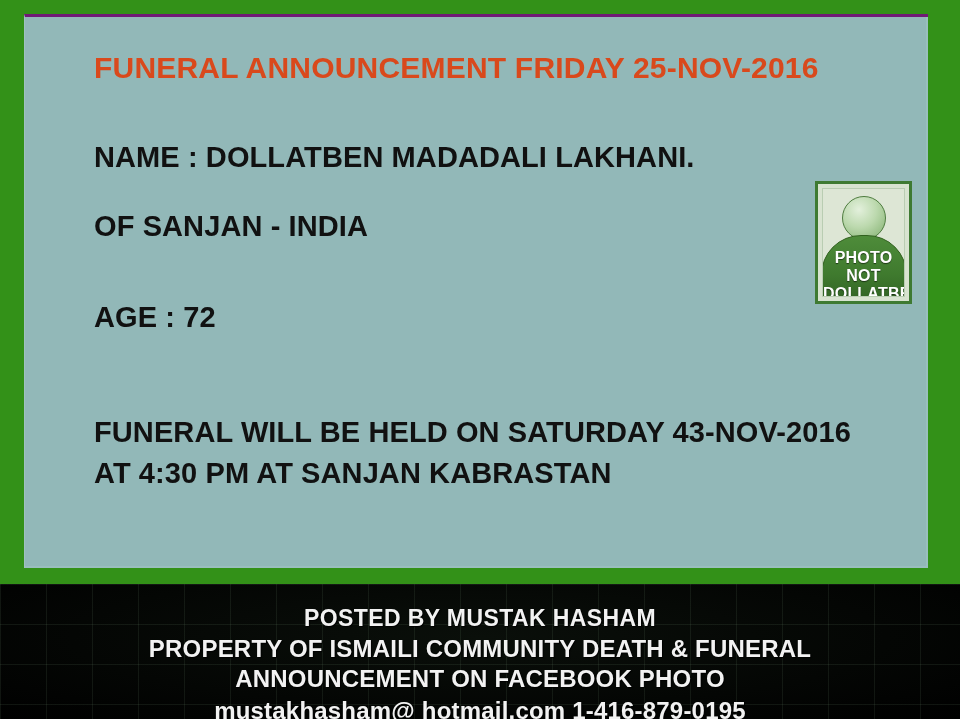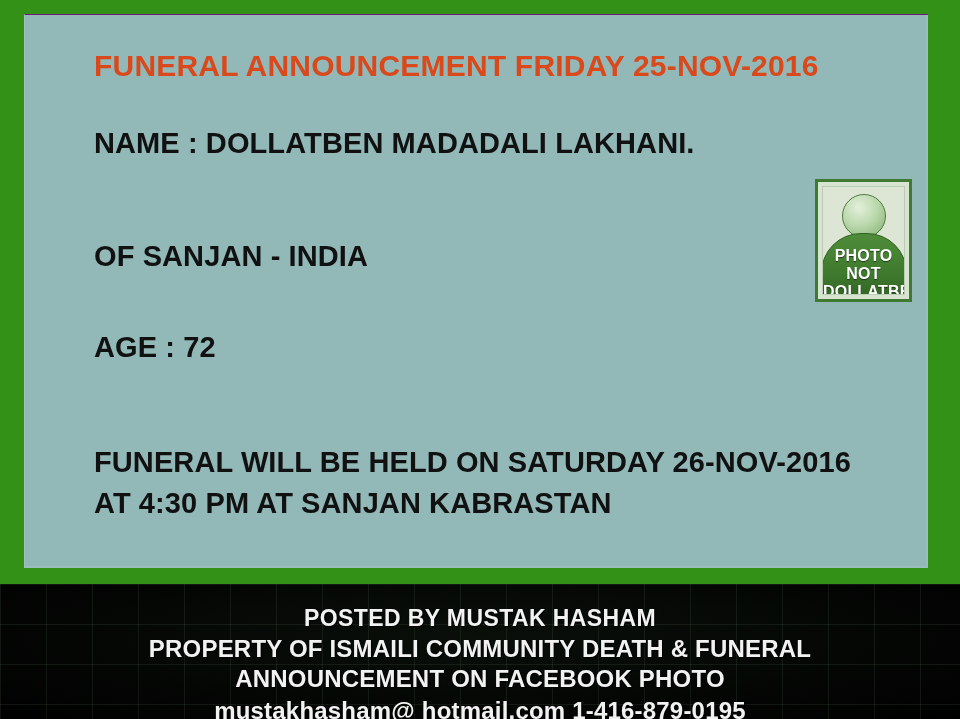--- a/index.html
+++ b/index.html
@@ -32,21 +32,21 @@
   }
 
   .teal-panel {
     position: absolute;
     left: 24px;
     top: 14px;
     width: 904px;
     height: 554px;
     background: #92b8b8;
     box-sizing: border-box;
-    border-top: 1px solid #701a75;
+    border-top: 3px solid #701a75;
     border-left: 1px solid #a0c0c0;
     box-shadow: inset -2px -2px 0 rgba(160,195,195,0.55);
   }
 
   
   .headline {
     position: absolute;
     left: 69px;
     top: 34px;
     font-size: 30px;
@@ -54,33 +54,33 @@
     letter-spacing: 0.2px;
     color: #d9491c;
     white-space: nowrap;
     font-family: "Liberation Sans", sans-serif;
   }
 
   
   .body-lines {
     position: absolute;
     left: 69px;
-    top: 100px;
+    top: 112px;
     width: 700px;
   }
   .line {
     font-size: 29px;
     font-weight: bold;
     color: #111111;
     white-space: nowrap;
     letter-spacing: 0.1px;
     line-height: 1.0;
   }
   .line.name    { margin-top: 14px; }
-  .line.origin  { margin-top: 84px; }
+  .line.origin  { margin-top: 40px; }
   .line.age     { margin-top: 62px; }
   .line.detail1 { margin-top: 86px; }
   .line.detail2 { margin-top: 12px; }
 
   
   .photo-box {
     position: absolute;
     left: 790px;
     top: 164px;
     width: 97px;
@@ -180,21 +180,21 @@
   <div class="green-frame">
 
     <div class="teal-panel">
 
       <div class="headline">FUNERAL ANNOUNCEMENT FRIDAY 25-NOV-2016</div>
 
       <div class="body-lines">
         <div class="line name">NAME : DOLLATBEN MADADALI LAKHANI.</div>
         <div class="line origin">OF SANJAN - INDIA</div>
         <div class="line age">AGE : 72</div>
-        <div class="line detail1">FUNERAL WILL BE HELD ON SATURDAY 26-NOV-2016</div>
+        <div class="line detail1">FUNERAL WILL BE HELD ON SATURDAY 43-NOV-2016</div>
         <div class="line detail2">AT 4:30 PM AT SANJAN KABRASTAN</div>
       </div>
 
       <div class="photo-box">
         <div class="photo-inner">
           <div class="avatar-head"></div>
           <div class="avatar-body"></div>
           <div class="photo-caption">
             <div>PHOTO</div>
             <div>NOT</div>

